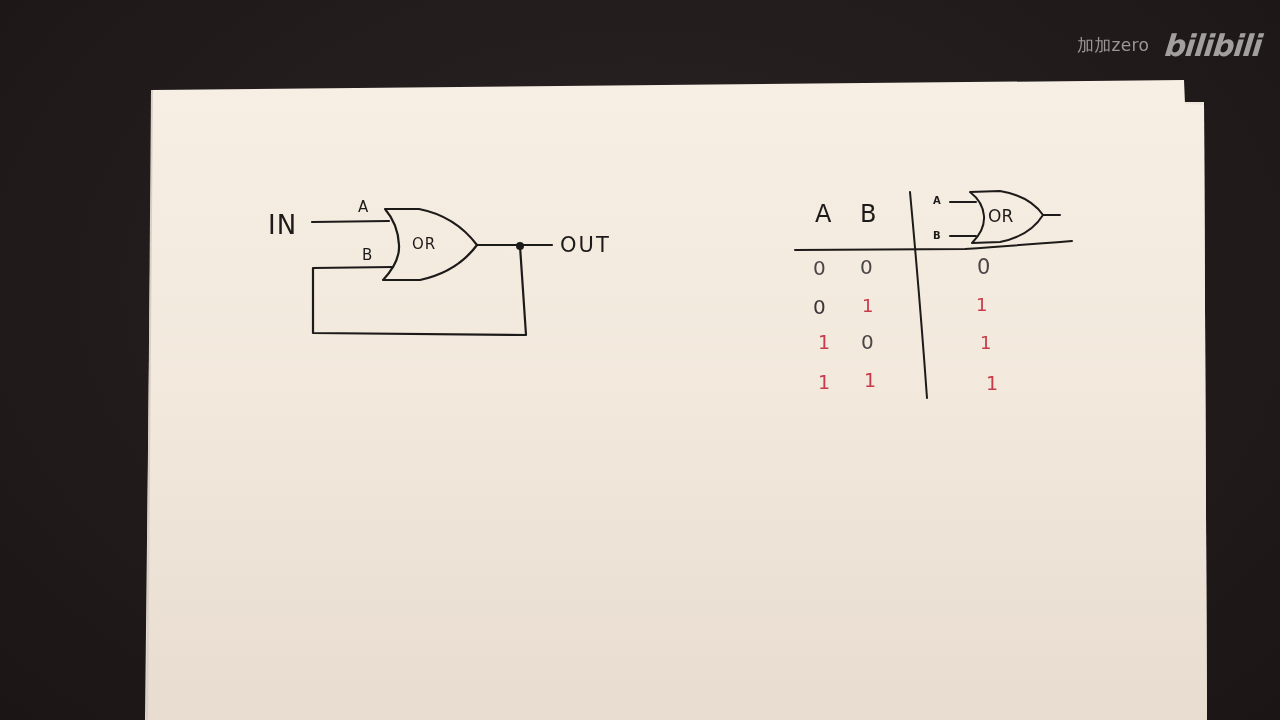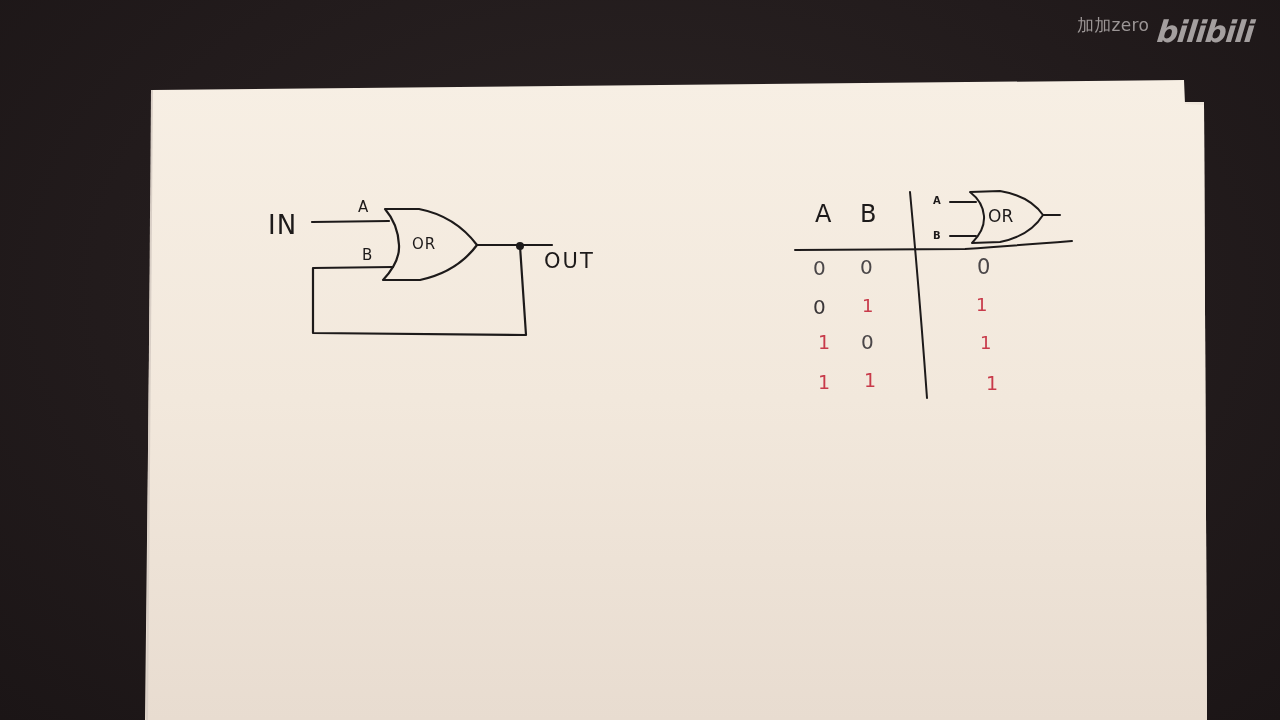--- a/index.html
+++ b/index.html
@@ -2,21 +2,21 @@
 <html><head>
 <meta charset="utf-8">
 <style>
   html, body { margin: 0; padding: 0; }
   body {
     width: 1280px; height: 720px; overflow: hidden; position: relative;
     background: radial-gradient(ellipse at 50% 40%, #2b2424 0%, #221b1c 60%, #1b1516 100%);
     font-family: "Liberation Sans", sans-serif;
   }
   .watermark {
-    position: absolute; top: 14px; left: 1077px; display: flex; align-items: flex-start; gap: 8px;
+    position: absolute; top: 28px; left: 1077px; display: flex; align-items: center; gap: 16px;
     color: #a9a3a3; opacity: 0.9;
   }
   .wm-user { font-size: 17px; letter-spacing: 0.3px; font-family: "DejaVu Sans", sans-serif; }
   .wm-brand {
     font-size: 30px; font-weight: bold; font-style: italic; letter-spacing: -1px;
     font-family: "DejaVu Sans", sans-serif; color: #b3aeae; transform: skewX(-6deg);
   }
   .paper {
     position: absolute; left: 0; top: 0; width: 1280px; height: 720px;
   }
@@ -75,21 +75,21 @@
       <path d="M950,236 L976,236"></path>
       <path d="M970,192 L1000,191 Q1030,196 1043,215 Q1030,236 1000,242 L972,243 Q985,230 984,216 Q983,202 970,192 Z"></path>
       <path d="M1043,215 L1060,215"></path>
     </g>
   </svg>
 
   <span class="label hand" style="left:268px; top:210px; font-size:26px; letter-spacing:1px;">IN</span>
   <span class="label hand" style="left:358px; top:198px; font-size:15px;">A</span>
   <span class="label hand" style="left:362px; top:246px; font-size:15px;">B</span>
   <span class="label hand" style="left:412px; top:235px; font-size:15px; letter-spacing:1px;">OR</span>
-  <span class="label hand" style="left:544px; top:233px; font-size:21px; letter-spacing:2px;margin-top:16px;">OUT</span>
+  <span class="label hand" style="left:560px; top:233px; font-size:21px; letter-spacing:2px;">OUT</span>
 
   <span class="label hand" style="left:815px; top:200px; font-size:24px;">A</span>
   <span class="label hand" style="left:860px; top:200px; font-size:24px;">B</span>
   <span class="label hand" style="left:933px; top:195px; font-size:10px; font-weight:bold;">A</span>
   <span class="label hand" style="left:933px; top:230px; font-size:10px; font-weight:bold;">B</span>
   <span class="label hand" style="left:988px; top:206px; font-size:17px;">OR</span>
 
   <span class="label hand" style="left:813px; top:256px; font-size:20px; color:#4a4648;">0</span>
   <span class="label hand" style="left:860px; top:255px; font-size:20px; color:#4a4648;">0</span>
   <span class="label hand" style="left:977px; top:255px; font-size:21px; color:#4a4648;">0</span>

